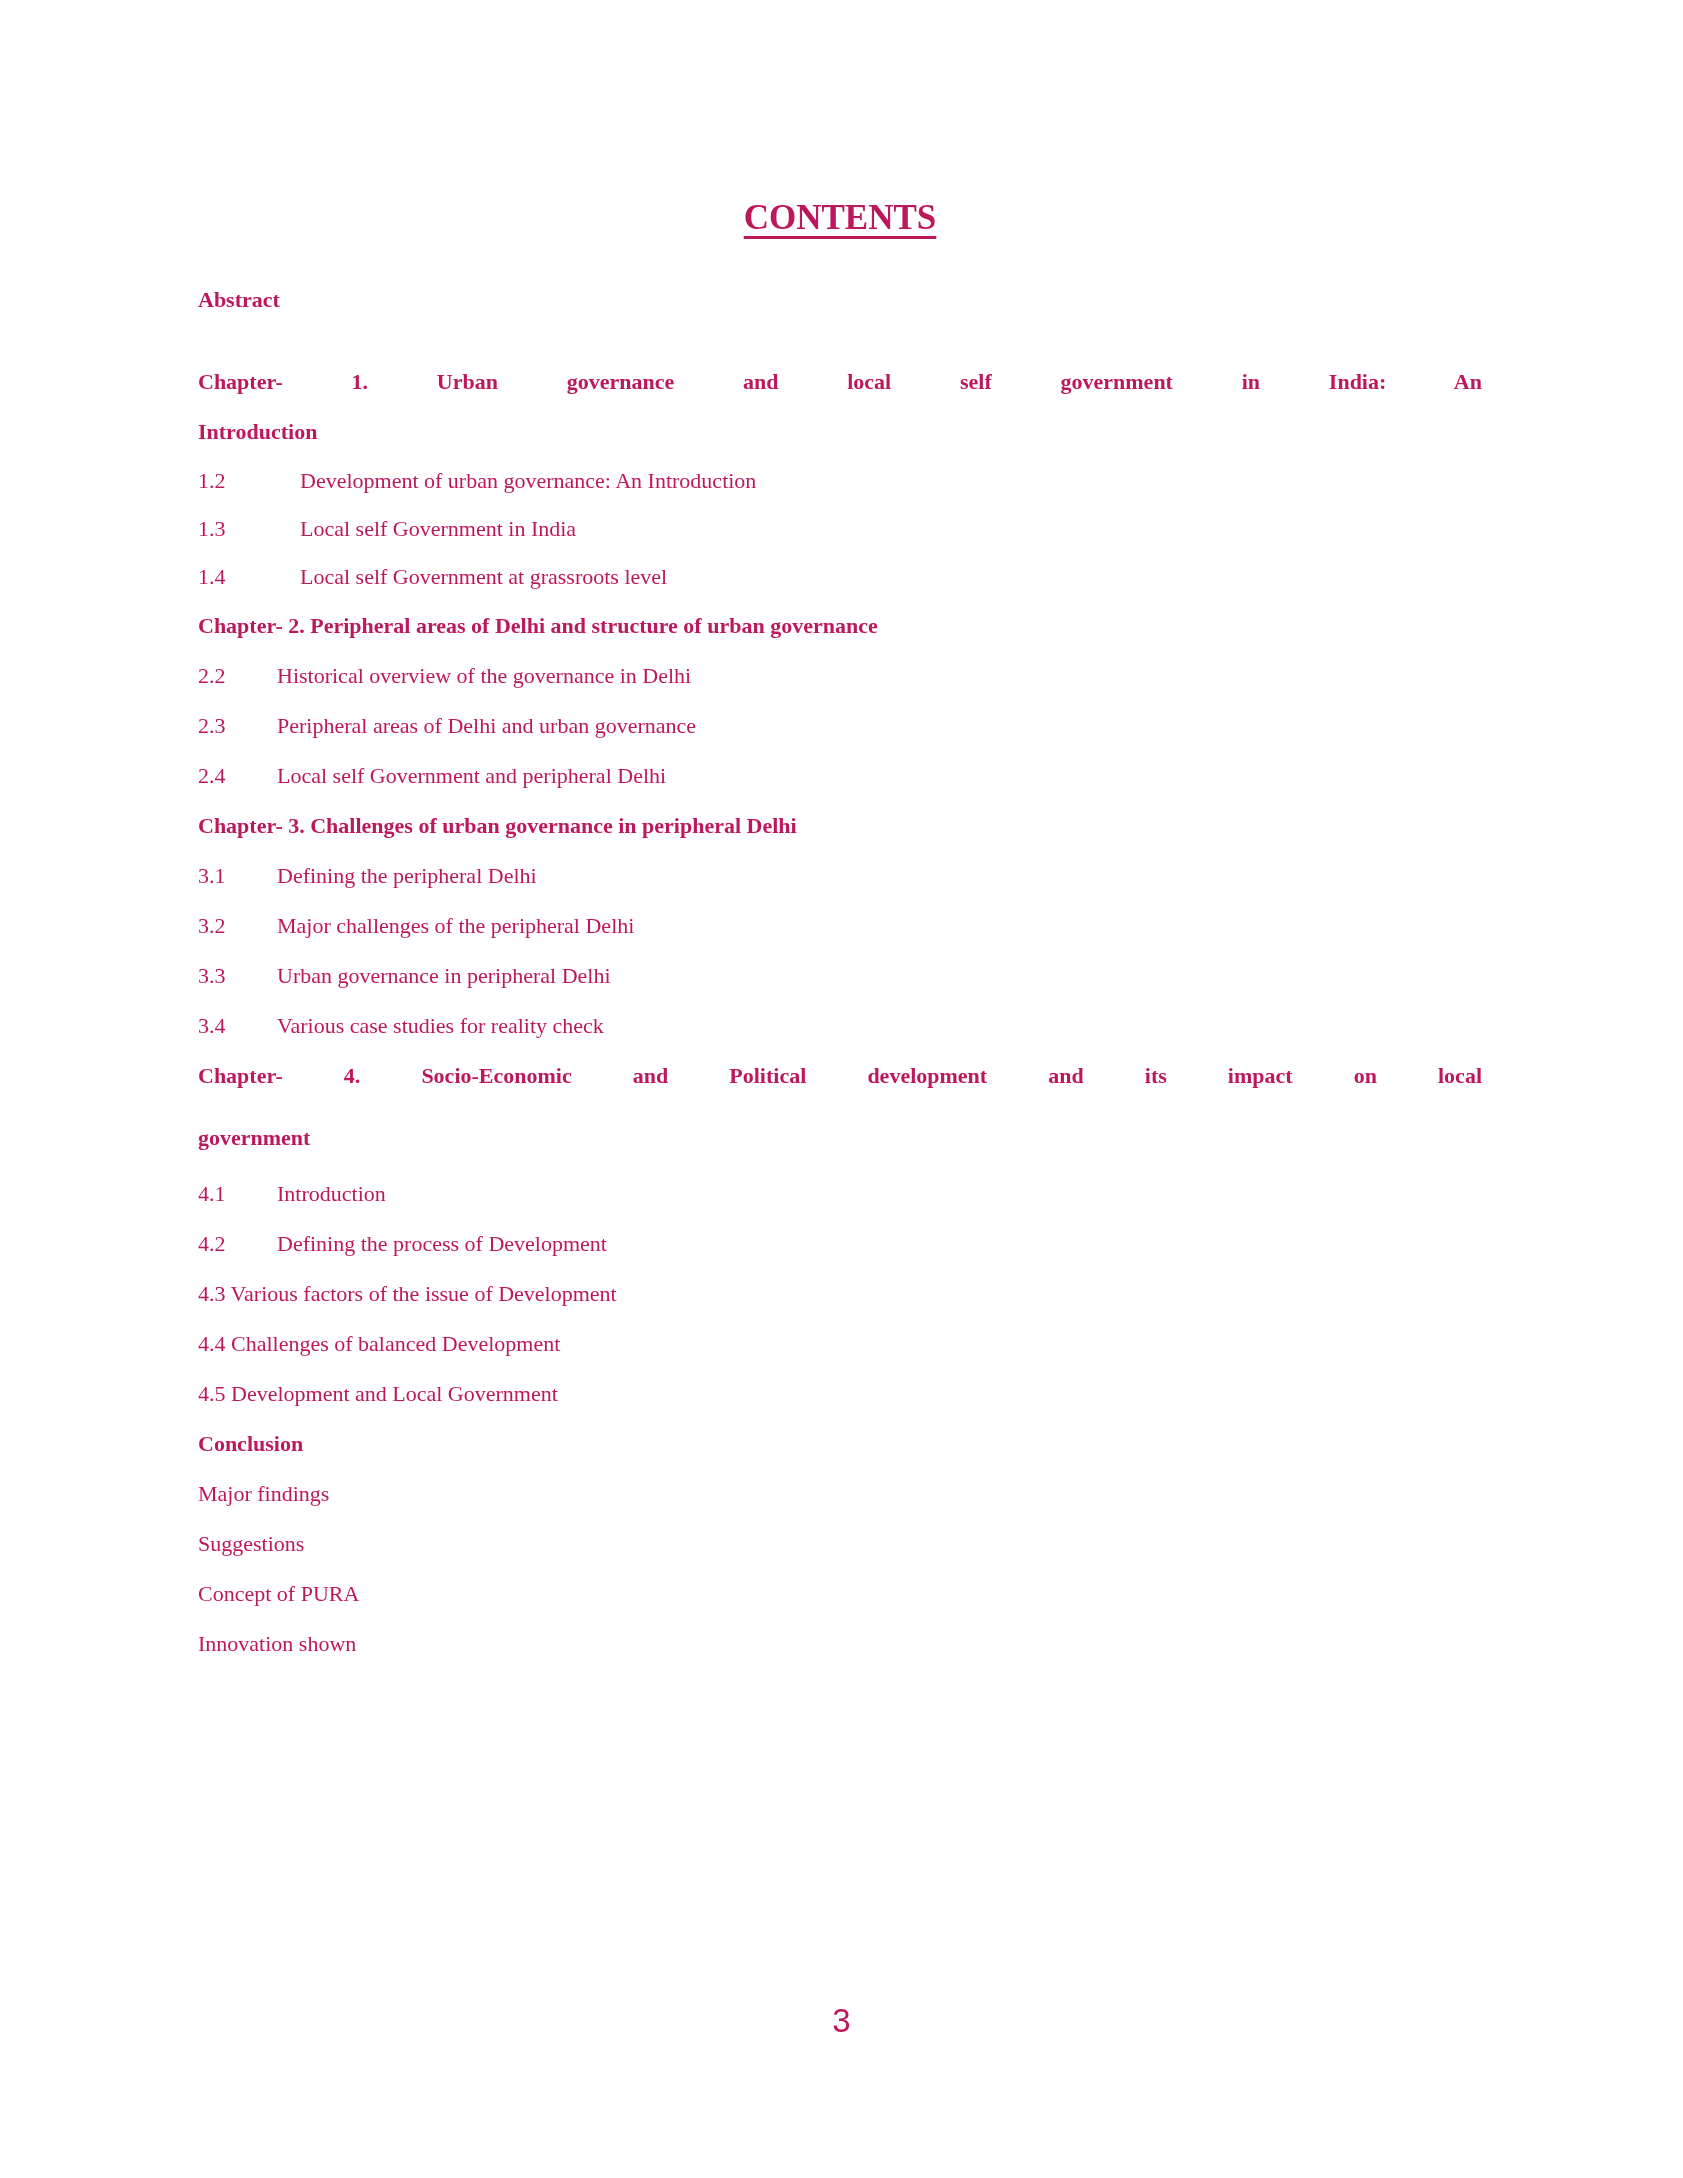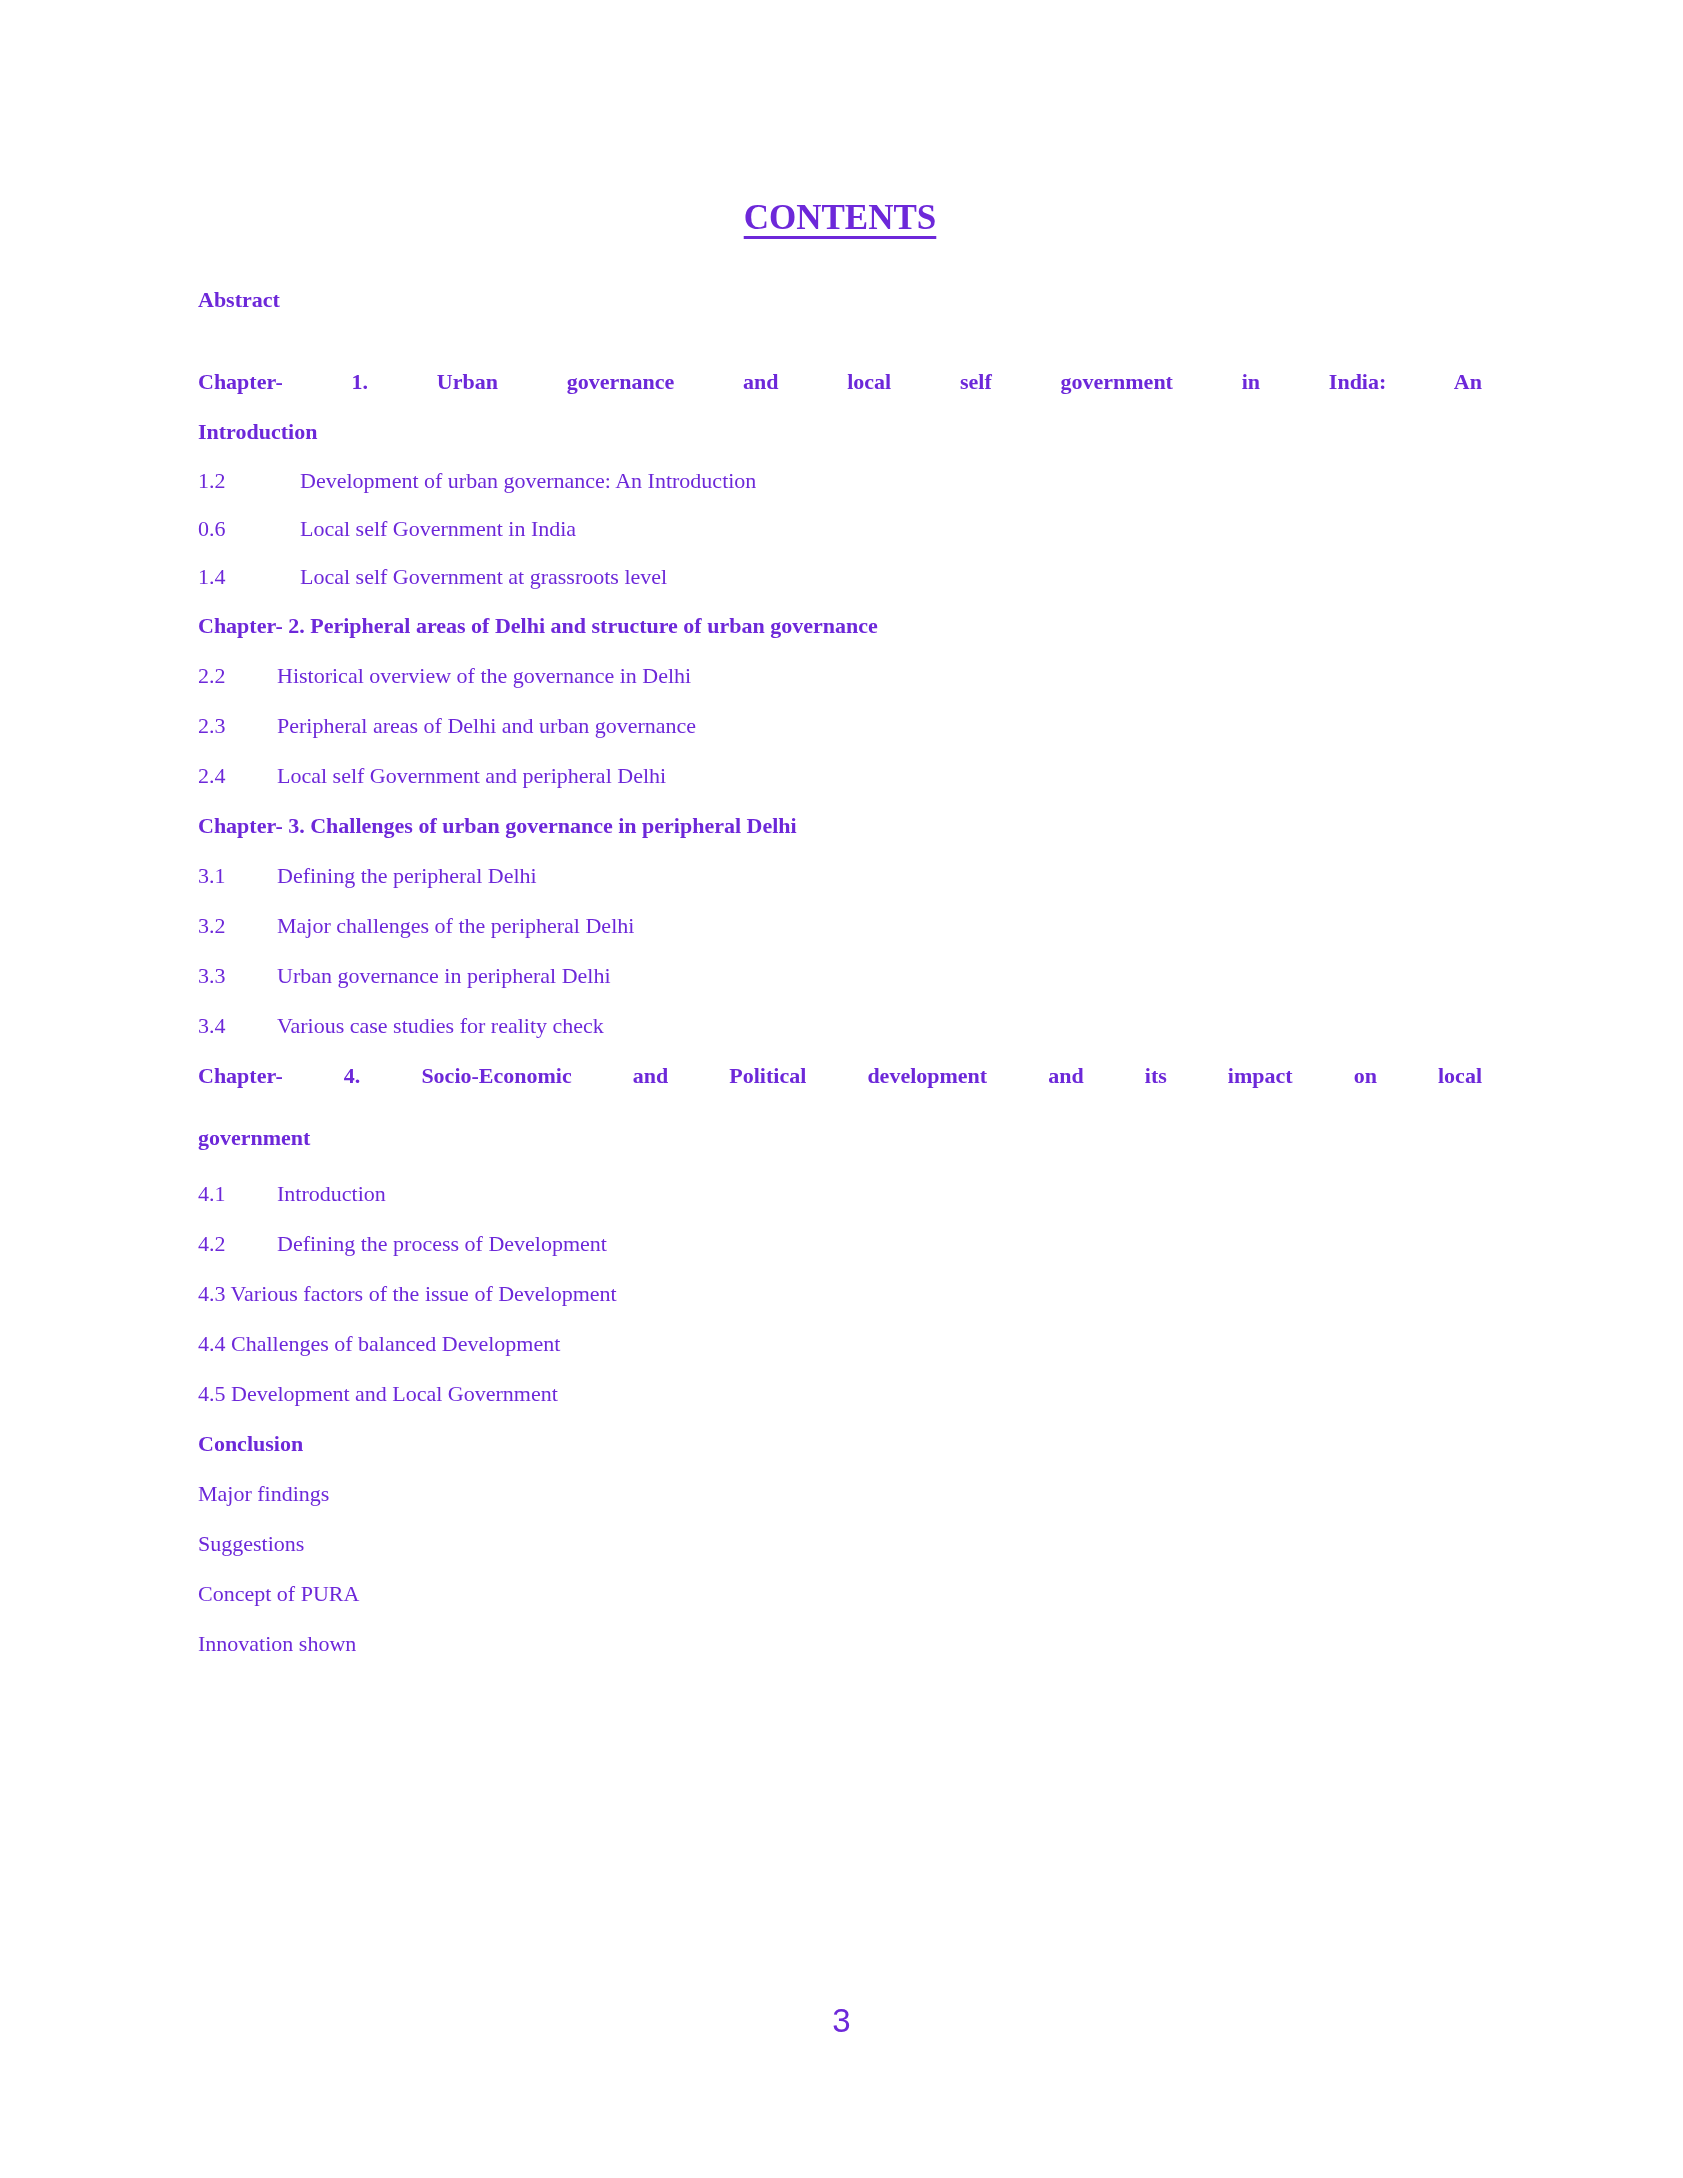--- a/index.html
+++ b/index.html
@@ -1,21 +1,21 @@
 <!DOCTYPE html>
 <html><head>
 <meta charset="utf-8">
 <style>
   html, body { margin: 0; padding: 0; background: #ffffff; }
   .page {
     position: relative;
     width: 1683px;
     height: 2178px;
     background: #ffffff;
-    color: #6d28d9;
+    color: #be185d;
     font-family: "Liberation Serif", "DejaVu Serif", serif;
     overflow: hidden;
   }
   .content {
     position: absolute;
     left: 198px;
     top: 193px;
     width: 1284px;
   }
   .line {
@@ -64,21 +64,21 @@
 <body>
 
 <div class="page">
   <div class="content">
     <div class="doc-title"><span class="u">CONTENTS</span></div>
     <div id="toc">
         <div class="line  label sp-lg"><span>Abstract</span></div>
         <div class="line  chapter justify sp-lg"><span>Chapter- 1. Urban governance and local self government in India: An</span></div>
         <div class="line  chapter"><span>Introduction</span></div>
         <div class="line item-wide"><span class="num-wide">1.2</span><span>Development of urban governance: An Introduction</span></div>
-        <div class="line item-wide"><span class="num-wide">0.6</span><span>Local self Government in India</span></div>
+        <div class="line item-wide"><span class="num-wide">1.3</span><span>Local self Government in India</span></div>
         <div class="line item-wide"><span class="num-wide">1.4</span><span>Local self Government at grassroots level</span></div>
         <div class="line  chapter"><span>Chapter- 2. Peripheral areas of Delhi and structure of urban governance</span></div>
         <div class="line "><span class="num-mid">2.2</span><span>Historical overview of the governance in Delhi</span></div>
         <div class="line "><span class="num-mid">2.3</span><span>Peripheral areas of Delhi and urban governance</span></div>
         <div class="line "><span class="num-mid">2.4</span><span>Local self Government and peripheral Delhi</span></div>
         <div class="line  chapter"><span>Chapter- 3. Challenges of urban governance in peripheral Delhi</span></div>
         <div class="line "><span class="num-mid">3.1</span><span>Defining the peripheral Delhi</span></div>
         <div class="line "><span class="num-mid">3.2</span><span>Major challenges of the peripheral Delhi</span></div>
         <div class="line "><span class="num-mid">3.3</span><span>Urban governance in peripheral Delhi</span></div>
         <div class="line "><span class="num-mid">3.4</span><span>Various case studies for reality check</span></div>

